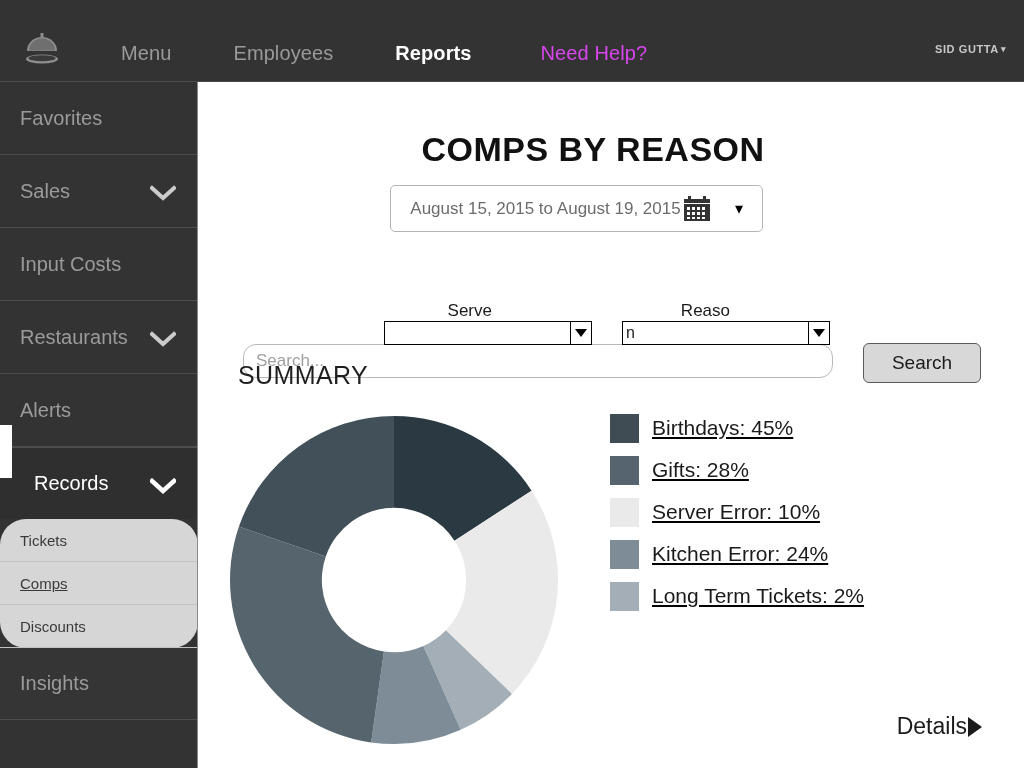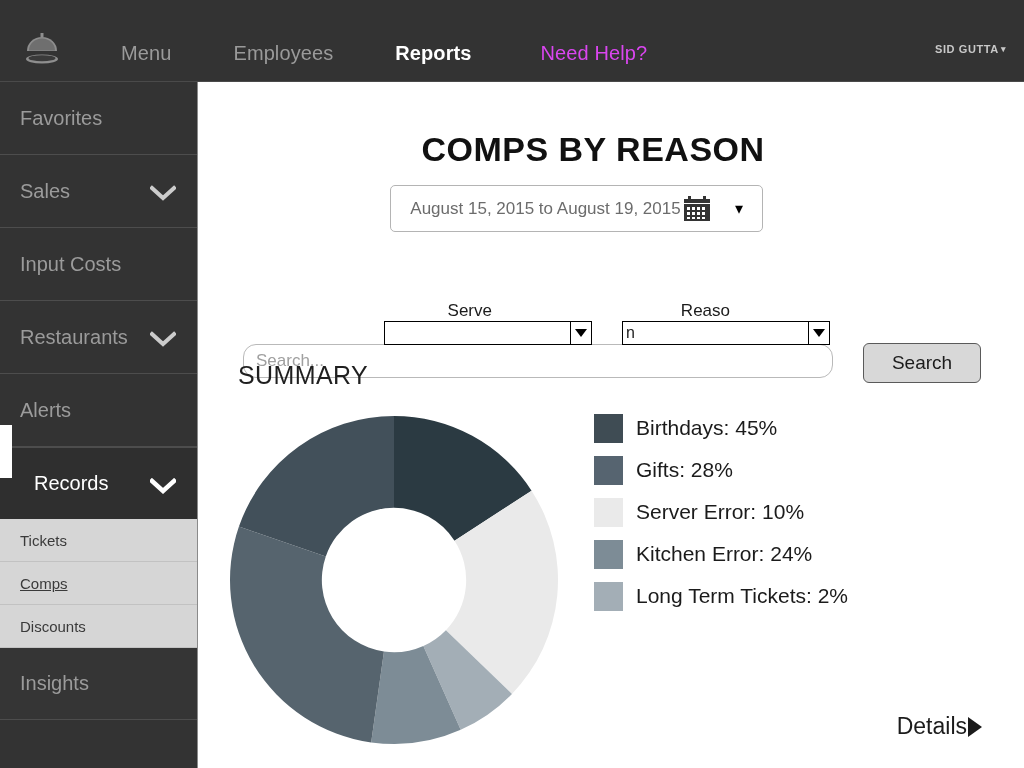--- a/index.html
+++ b/index.html
@@ -118,20 +118,21 @@
     z-index: 4;
   }
   .chevron {
     width: 26px; height: 16px;
     flex: 0 0 auto;
     margin-right: 6px;
   }
   .submenu {
     background: #d6d6d6;
     width: 198px;
+    border-radius: 26px;
   }
   .sub-item {
     height: 43px;
     display: flex;
     align-items: center;
     padding-left: 20px;
     color: #3a3a3a;
     font-size: 15px;
     border-bottom: 1px solid #c2c2c2;
     cursor: pointer;
@@ -272,22 +273,23 @@
   }
 
   .donut-wrap {
     position: absolute;
     left: 30px; top: 327px;
     width: 340px; height: 342px;
   }
 
   .legend {
     position: absolute;
-    left: 396px; top: 325px;
+    left: 412px; top: 325px;
     width: 400px;
+    text-decoration: underline;
   }
   .legend-row {
     display: flex;
     align-items: center;
     height: 42px;
   }
   .legend-swatch {
     width: 29px; height: 29px;
     flex: 0 0 auto;
     margin-right: 13px;

